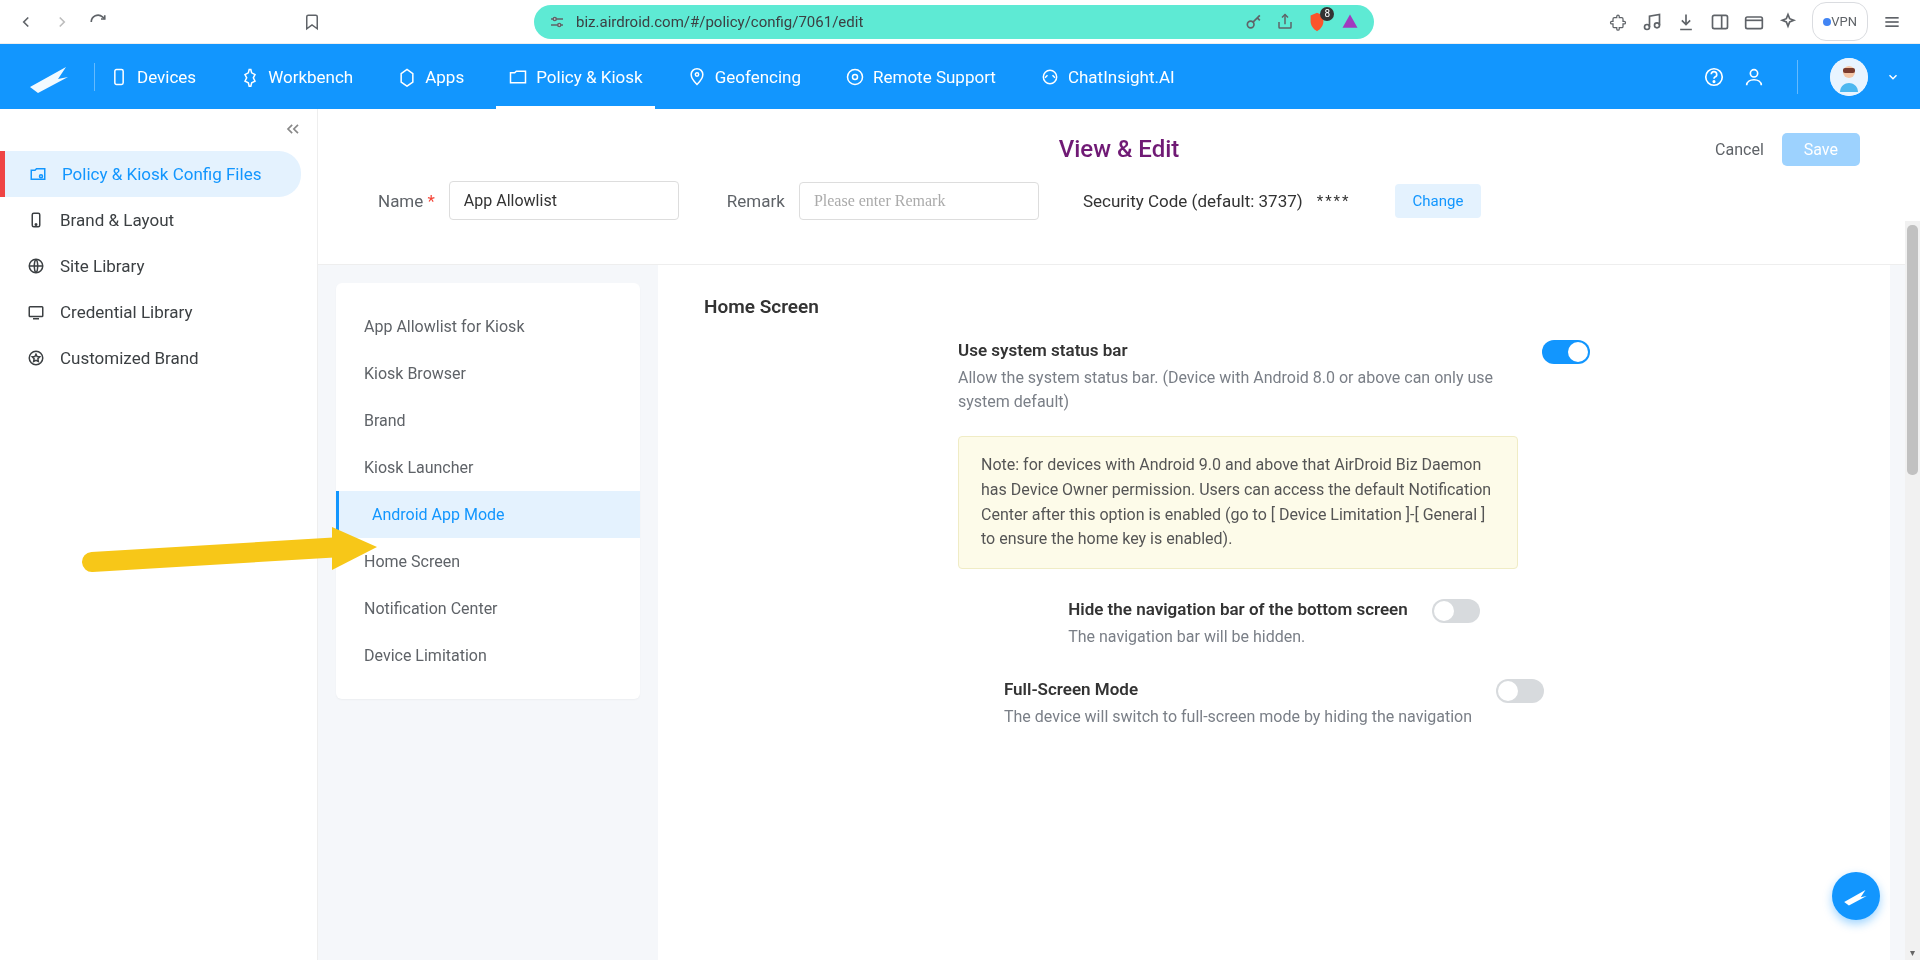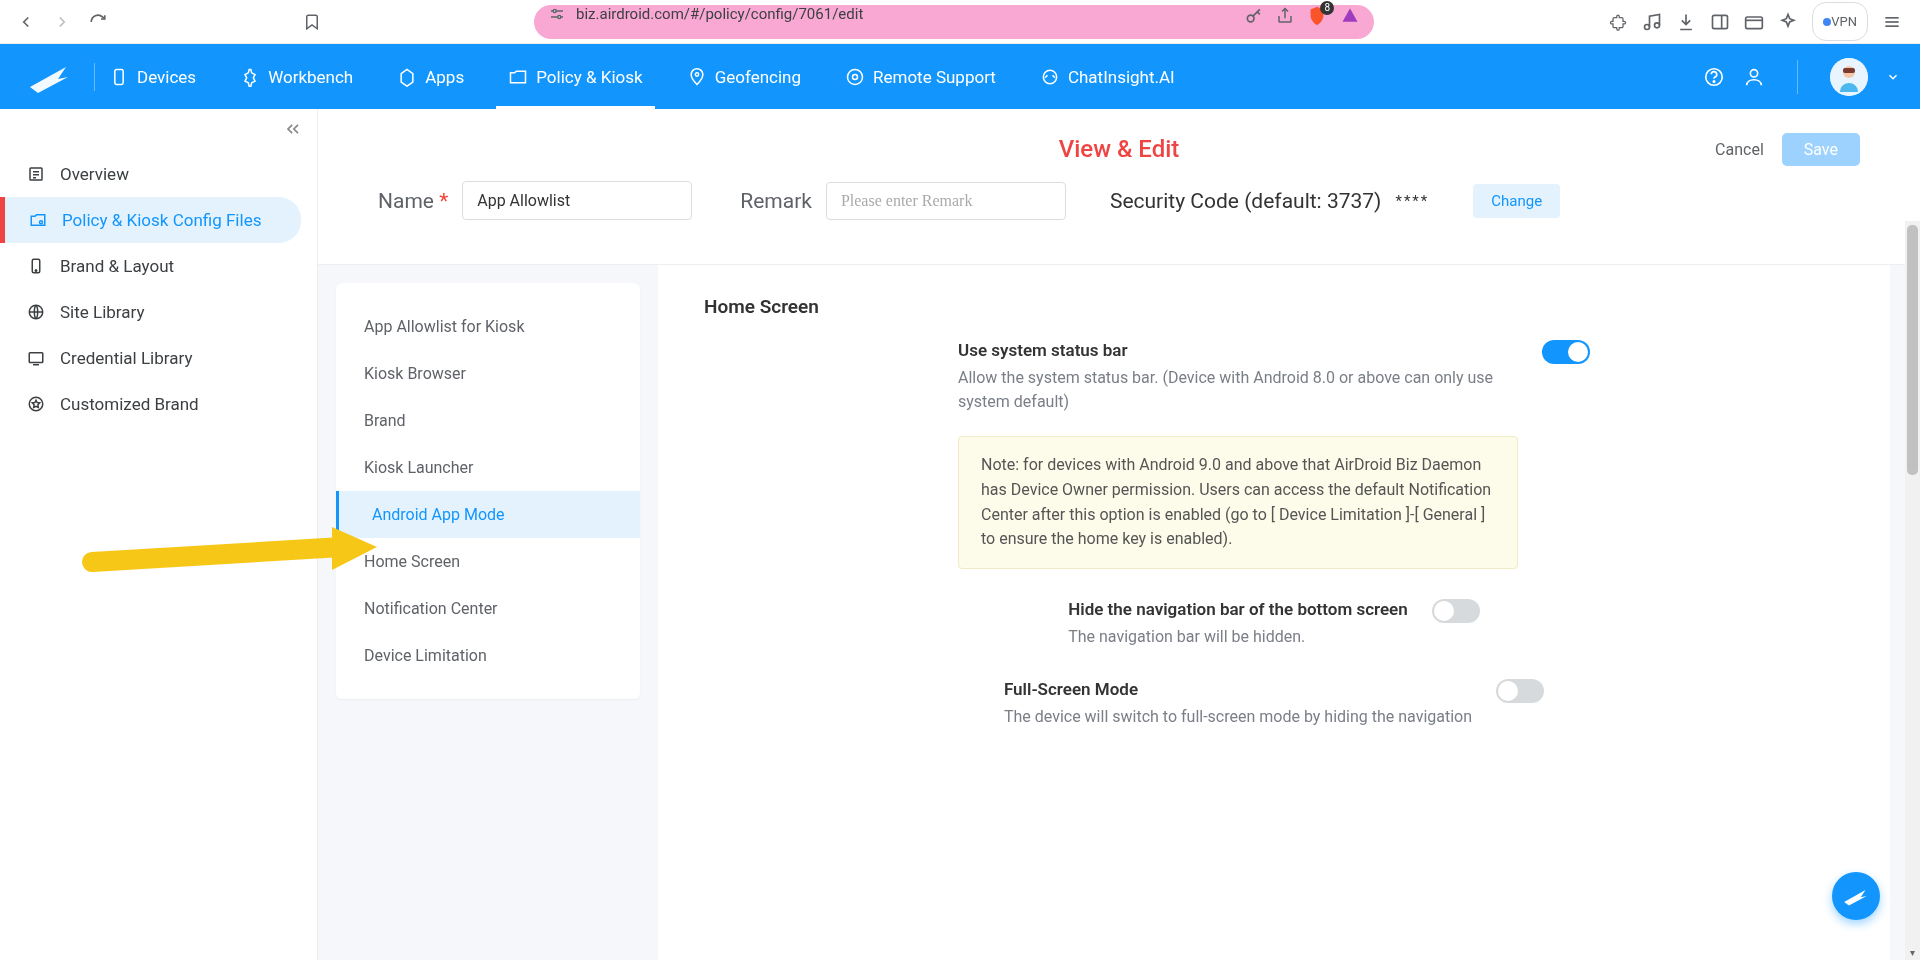--- a/index.html
+++ b/index.html
@@ -2,21 +2,21 @@
 <html><head>
 <meta charset="utf-8">
 <style>
 * { margin: 0; padding: 0; box-sizing: border-box; font-family: -apple-system, BlinkMacSystemFont, "Segoe UI", Roboto, Helvetica, Arial, sans-serif; }
 body { width: 1920px; height: 960px; overflow: hidden; background: #fff; position: relative; }
 
 
 .browser-bar { height: 44px; display: flex; align-items: center; padding: 0 12px; gap: 8px; border-bottom: 1px solid #eee; }
 .nav-btn { width: 28px; height: 28px; display: flex; align-items: center; justify-content: center; color: #5f6368; border-radius: 4px; }
 .nav-btn.disabled { color: #bdbdbd; }
-.url-bar { flex: 0 0 auto; margin-left: 200px; width: 840px; height: 34px; background: #f9a8d4; border-radius: 17px; display: flex; align-items: flex-start; padding: 0 14px; gap: 10px; color: #5f6368; font-size: 15px; }
+.url-bar { flex: 0 0 auto; margin-left: 200px; width: 840px; height: 34px; background: #5eead4; border-radius: 17px; display: flex; align-items: center; padding: 0 14px; gap: 10px; color: #5f6368; font-size: 15px; }
 .url-text { color: #3c4043; }
 .url-icons-right { margin-left: auto; display: flex; gap: 12px; align-items: center; }
 .browser-right { margin-left: auto; display: flex; gap: 14px; align-items: center; color: #5f6368; padding-right: 6px; }
 .vpn-pill { border: 1px solid #dadce0; border-radius: 14px; padding: 11px 10px; font-size: 13px; display: flex; align-items: center; }
 .vpn-dot { width: 8px; height: 8px; border-radius: 50%; background: #4285f4; }
 .badge-wrap { position: relative; }
 .badge-count { position: absolute; top: -4px; right: -6px; background: #333; color: #fff; font-size: 10px; border-radius: 8px; padding: 0 4px; line-height: 14px; }
 
 
 .top-nav { height: 65px; background: #1296fe; display: flex; align-items: center; padding: 0 20px; color: #fff; }
@@ -31,27 +31,27 @@
 
 .app-body { display: flex; height: calc(100% - 44px - 65px); position: relative; }
 .sidebar { width: 318px; border-right: 1px solid #eee; padding-top: 12px; position: relative; }
 .sidebar-collapse { position: absolute; top: 10px; right: 14px; color: #888; cursor: pointer; }
 .sidebar-item { display: flex; align-items: center; gap: 14px; padding: 13px 26px; font-size: 17px; color: #3c4043; cursor: pointer; border-radius: 0 22px 22px 0; margin-right: 16px; }
 .sidebar-item.active { background: #e4f2fe; color: #1296fe; border-left: 5px solid #ef4444; padding-left: 23px; }
 .sidebar-icon { width: 20px; height: 20px; display: flex; align-items: center; justify-content: center; color: inherit; flex-shrink: 0; }
 
 .content { flex: 1; display: flex; flex-direction: column; overflow: hidden; position: relative; }
 .page-header { padding: 26px 60px 22px; position: relative; border-bottom: 1px solid #eee; }
-.page-title { text-align: center; font-size: 24px; font-weight: 500; color: #ef4444; }
+.page-title { text-align: center; font-size: 24px; font-weight: 500; color: #701a75; }
 .hdr-actions { position: absolute; right: 60px; top: 24px; display: flex; gap: 18px; align-items: center; }
 .btn-text { color: #5f6368; font-size: 16px; cursor: pointer; }
 .btn-primary { background: #9dd2fe; color: #fff; font-size: 16px; padding: 7px 22px; border-radius: 5px; cursor: pointer; }
 
 .form-row { display: flex; align-items: center; gap: 14px; padding: 18px 0 22px; flex-wrap: nowrap; }
-.form-label { font-size: 21px; color: #5f6368; }
+.form-label { font-size: 17px; color: #5f6368; }
 .req { color: #f44336; }
 .form-input { border: 1px solid #ddd; border-radius: 4px; padding: 9px 14px; font-size: 16px; width: 230px; color: #333; }
 .form-input::placeholder { color: #aaa; }
 .sec-stars { letter-spacing: 2px; color: #333; font-size: 15px; }
 .btn-change { background: #e4f2fe; color: #1296fe; font-size: 15px; padding: 8px 18px; border-radius: 4px; cursor: pointer; }
 
 .content-body { flex: 1; display: flex; background: #f5f7fa; overflow: hidden; }
 .inner-sidebar { width: 340px; padding: 18px; }
 .inner-panel { background: #fff; border-radius: 6px; padding: 20px 0; box-shadow: 0 1px 2px rgba(0,0,0,0.04); }
 .inner-item { padding: 14px 28px; font-size: 16px; color: #5f6368; cursor: pointer; }
@@ -254,31 +254,20 @@
 
 <div class="app-body">
   <div class="sidebar">
     <div class="sidebar-collapse">
       <svg width="20" height="20" viewBox="0 0 24 24" fill="none" stroke="currentColor" stroke-width="2">
           <polyline points="11 17 6 12 11 7"></polyline>
           <polyline points="18 17 13 12 18 7"></polyline>
         </svg>
     </div>
     <div style="height:30px"></div>
-    <div class="sidebar-item">
-        <span class="sidebar-icon">
-          <svg width="18" height="18" viewBox="0 0 24 24" fill="none" stroke="currentColor" stroke-width="2">
-            <rect x="4" y="4" width="16" height="16" rx="1"></rect>
-            <line x1="8" y1="9" x2="16" y2="9"></line>
-            <line x1="8" y1="13" x2="16" y2="13"></line>
-            <line x1="8" y1="17" x2="12" y2="17"></line>
-          </svg>
-        </span>
-        <span>Overview</span>
-      </div>
     <div class="sidebar-item active">
         <span class="sidebar-icon">
           <svg width="18" height="18" viewBox="0 0 24 24" fill="none" stroke="currentColor" stroke-width="2">
             <path d="M3 7h5l2-2h11v14H3z"></path>
             <circle cx="16" cy="15" r="2"></circle>
           </svg>
         </span>
         <span>Policy &amp; Kiosk Config Files</span>
       </div>
     <div class="sidebar-item">

